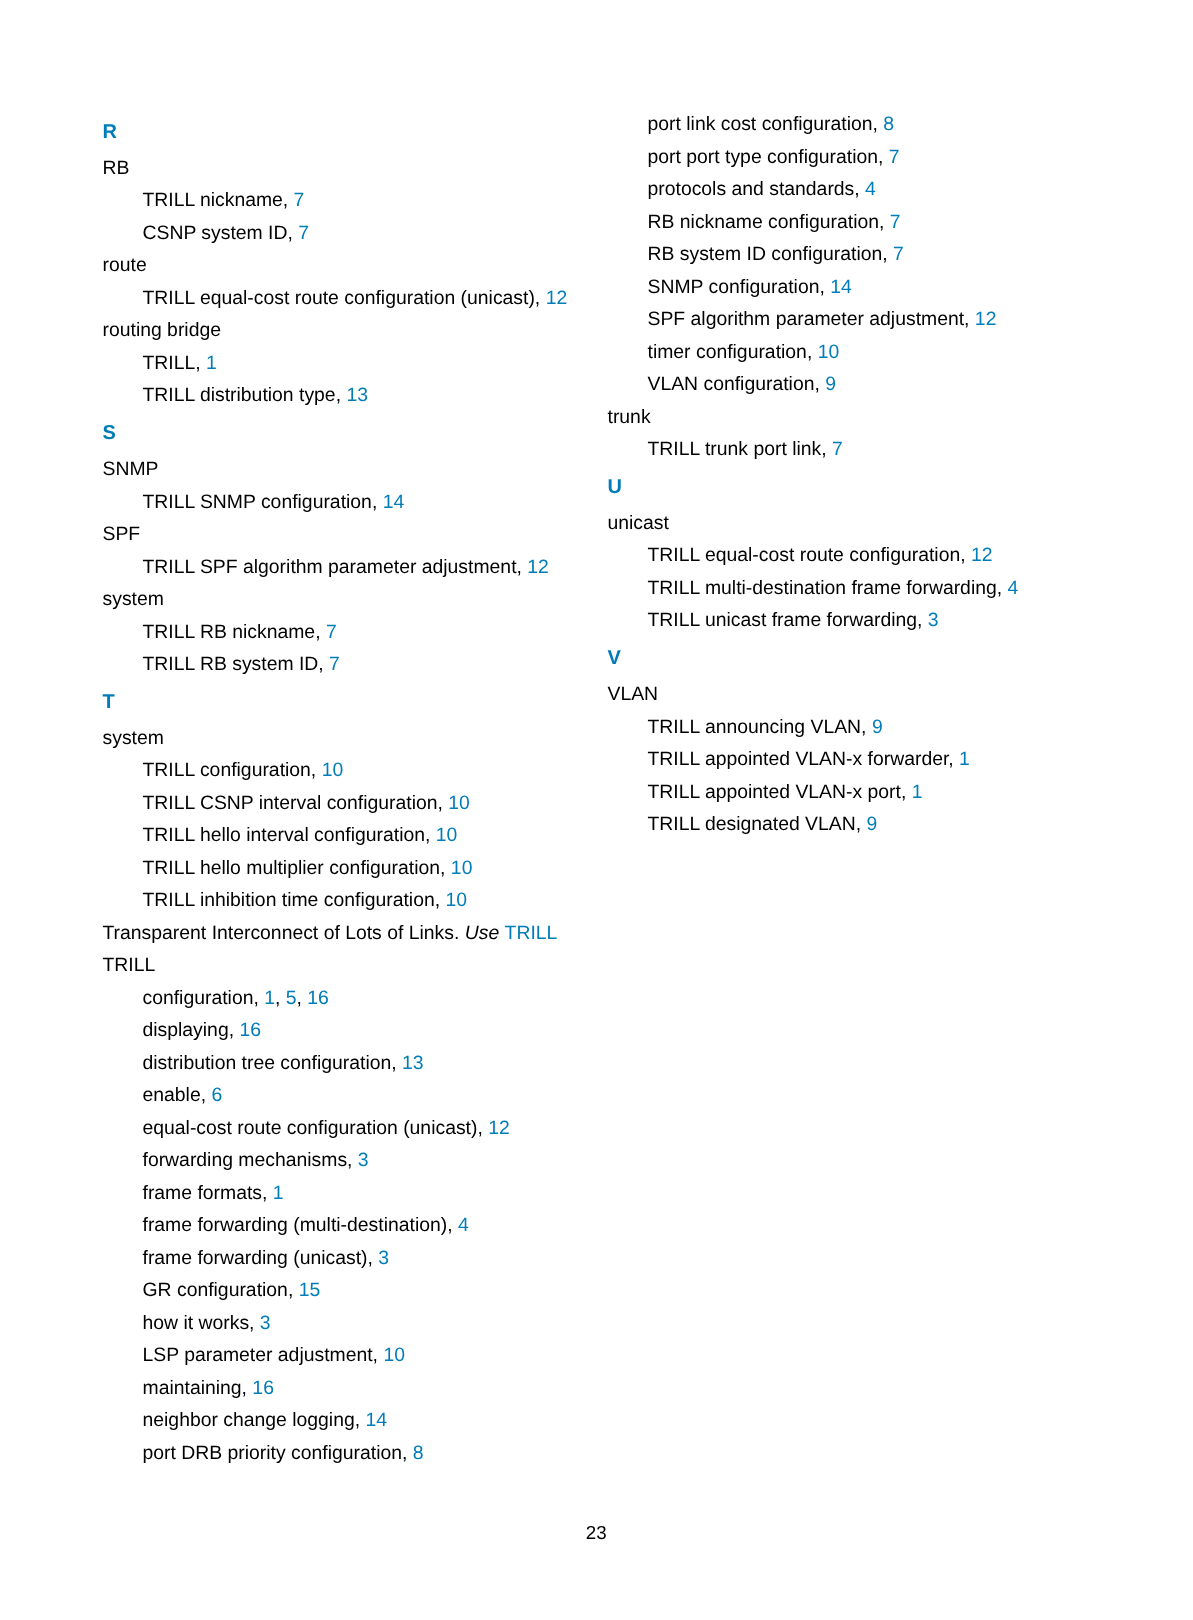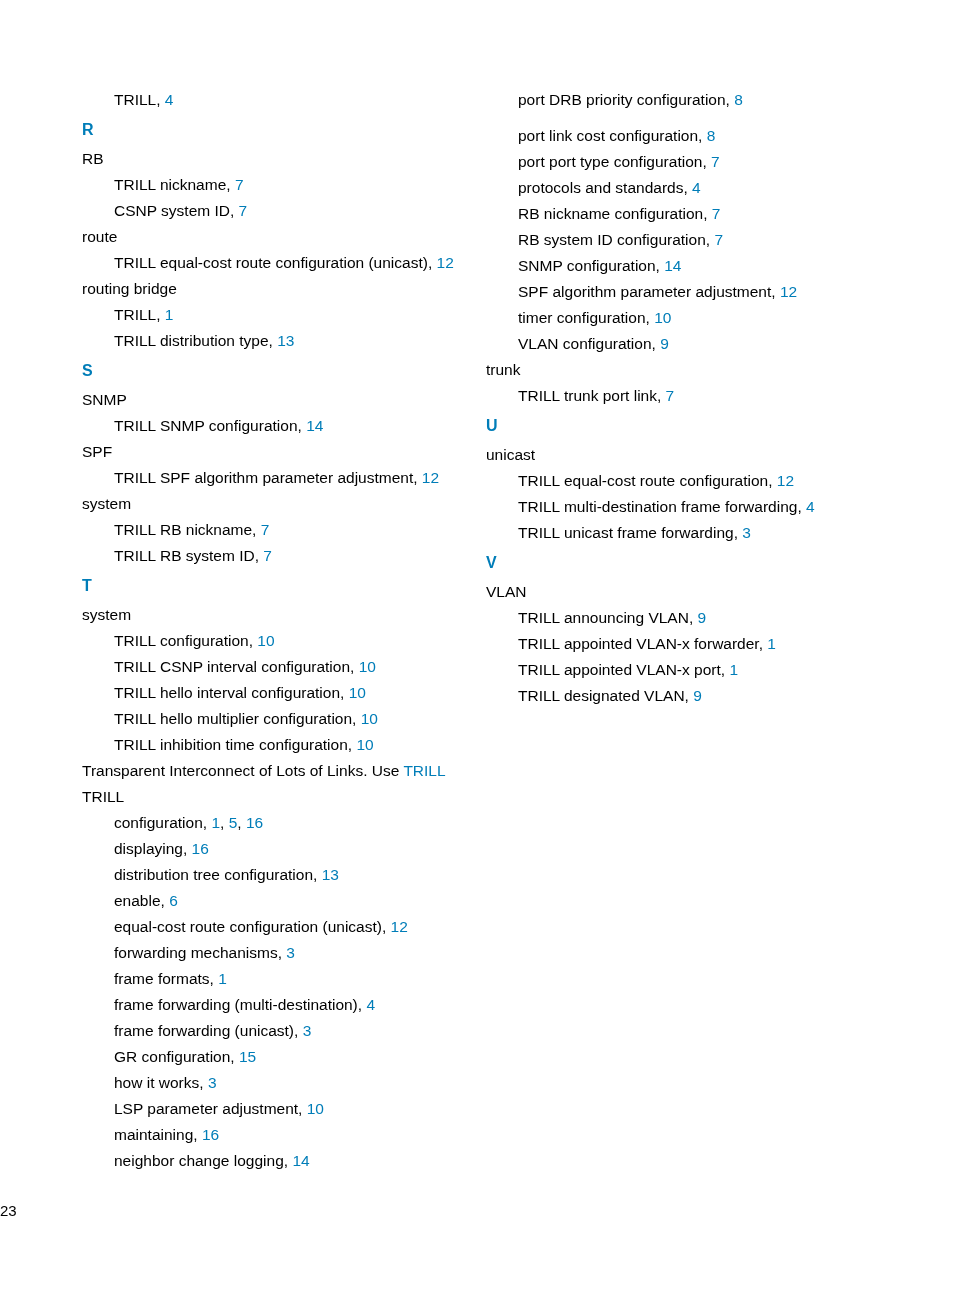--- a/index.html
+++ b/index.html
@@ -33,37 +33,34 @@
     padding-left:32px;
     margin:0 0 2px 0;
   }
   .top{ margin-top:0; padding-left:32px;}
   .link{
     color:#007db8;
     cursor:pointer;
   }
   .pgnum{
     position:absolute;
-    bottom:74px;
+    bottom:58px;
     left:0;
     width:100%;
-    text-align:left;
+    text-align:center;
     font-size:15px;
   }
   .entry{display:block}
-  .italic{}
+  .italic{font-style:italic}
 </style>
 </head>
 <body>
 
 <div class="page">
 
-  <div class="top entry">
-    <span>TRILL, </span><span class="link">4</span>
-  </div>
 
   <div class="section-letter">R</div>
   <div class="term">RB</div>
   <div class="sub entry"><span>TRILL nickname, </span><span class="link">7</span></div>
   <div class="sub entry"><span>CSNP system ID, </span><span class="link">7</span></div>
 
   <div class="term">route</div>
   <div class="sub entry"><span>TRILL equal-cost route configuration (unicast), </span><span class="link">12</span></div>
 
   <div class="term">routing bridge</div>

